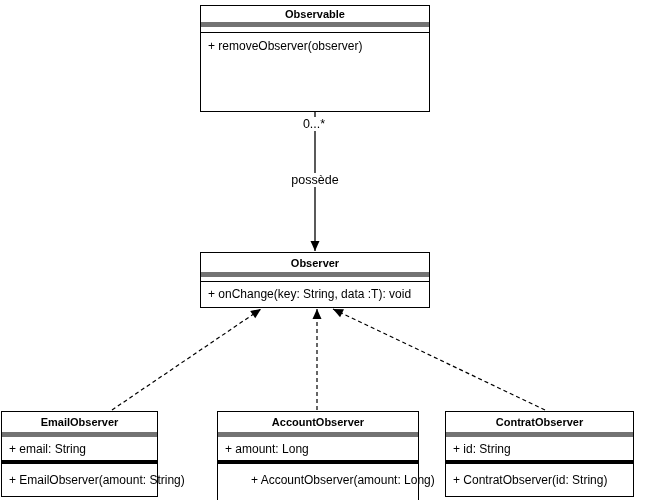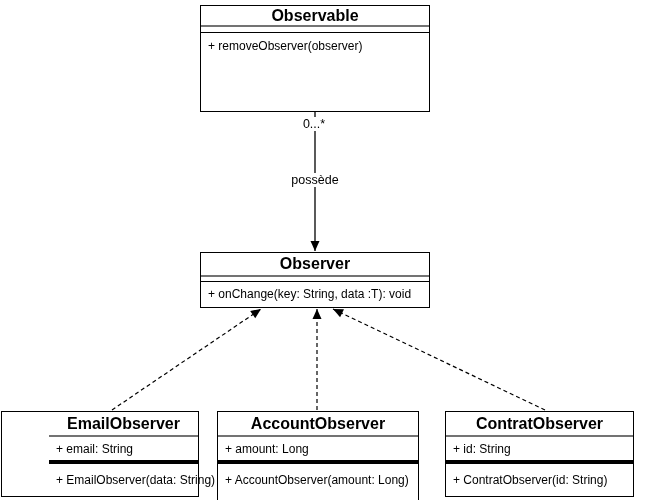--- a/index.html
+++ b/index.html
@@ -22,22 +22,22 @@
     position: absolute;
     background: #ffffff;
     border: 1px solid #000000;
     z-index: 1;
     font-size: 12px;
     color: #000000;
   }
   .cls-header {
     display: flex; align-items: center; justify-content: center;
     font-weight: bold;
-    font-size: 16px;
-    border-bottom: 2px solid #737373;
+    font-size: 11px;
+    border-bottom: 5px solid #737373;
     white-space: nowrap;
   }
   .cls-empty {
     border-bottom: 1px solid #000000;
   }
   .cls-row {
     display: flex; align-items: center;
     padding-left: 7px;
     white-space: nowrap;
   }
@@ -81,30 +81,30 @@
     <div class="cls-empty" style="height:6px;"></div>
     <div class="cls-row" style="height:26px;">+ removeObserver(observer)</div>
   </div>
 
   <div class="uml-class" style="left:200px; top:252px; width:230px; height:56px;">
     <div class="cls-header" style="height:24px;">Observer</div>
     <div class="cls-empty" style="height:5px;"></div>
     <div class="cls-row" style="height:24px;">+ onChange(key: String, data :T): void</div>
   </div>
 
-  <div class="uml-class" style="left:1px; top:411px; width:198px; height:86px;padding-left:47px;">
+  <div class="uml-class" style="left:1px; top:411px; width:157px; height:86px;">
     <div class="cls-header" style="height:25px;">EmailObserver</div>
     <div class="cls-row sep" style="height:27px;">+ email: String</div>
-    <div class="cls-row" style="height:32px;">+ EmailObserver(data: String)</div>
+    <div class="cls-row" style="height:32px;">+ EmailObserver(amount: String)</div>
   </div>
 
   <div class="uml-class" style="left:217px; top:411px; width:202px; height:91px;">
     <div class="cls-header" style="height:25px;">AccountObserver</div>
     <div class="cls-row sep" style="height:27px;">+ amount: Long</div>
-    <div class="cls-row" style="height:32px;">+ AccountObserver(amount: Long)</div>
+    <div class="cls-row" style="height:32px;margin-left:26px;">+ AccountObserver(amount: Long)</div>
   </div>
 
   <div class="uml-class" style="left:445px; top:411px; width:189px; height:86px;">
     <div class="cls-header" style="height:25px;">ContratObserver</div>
     <div class="cls-row sep" style="height:27px;">+ id: String</div>
     <div class="cls-row" style="height:32px;">+ ContratObserver(id: String)</div>
   </div>
 
 </div>
 

